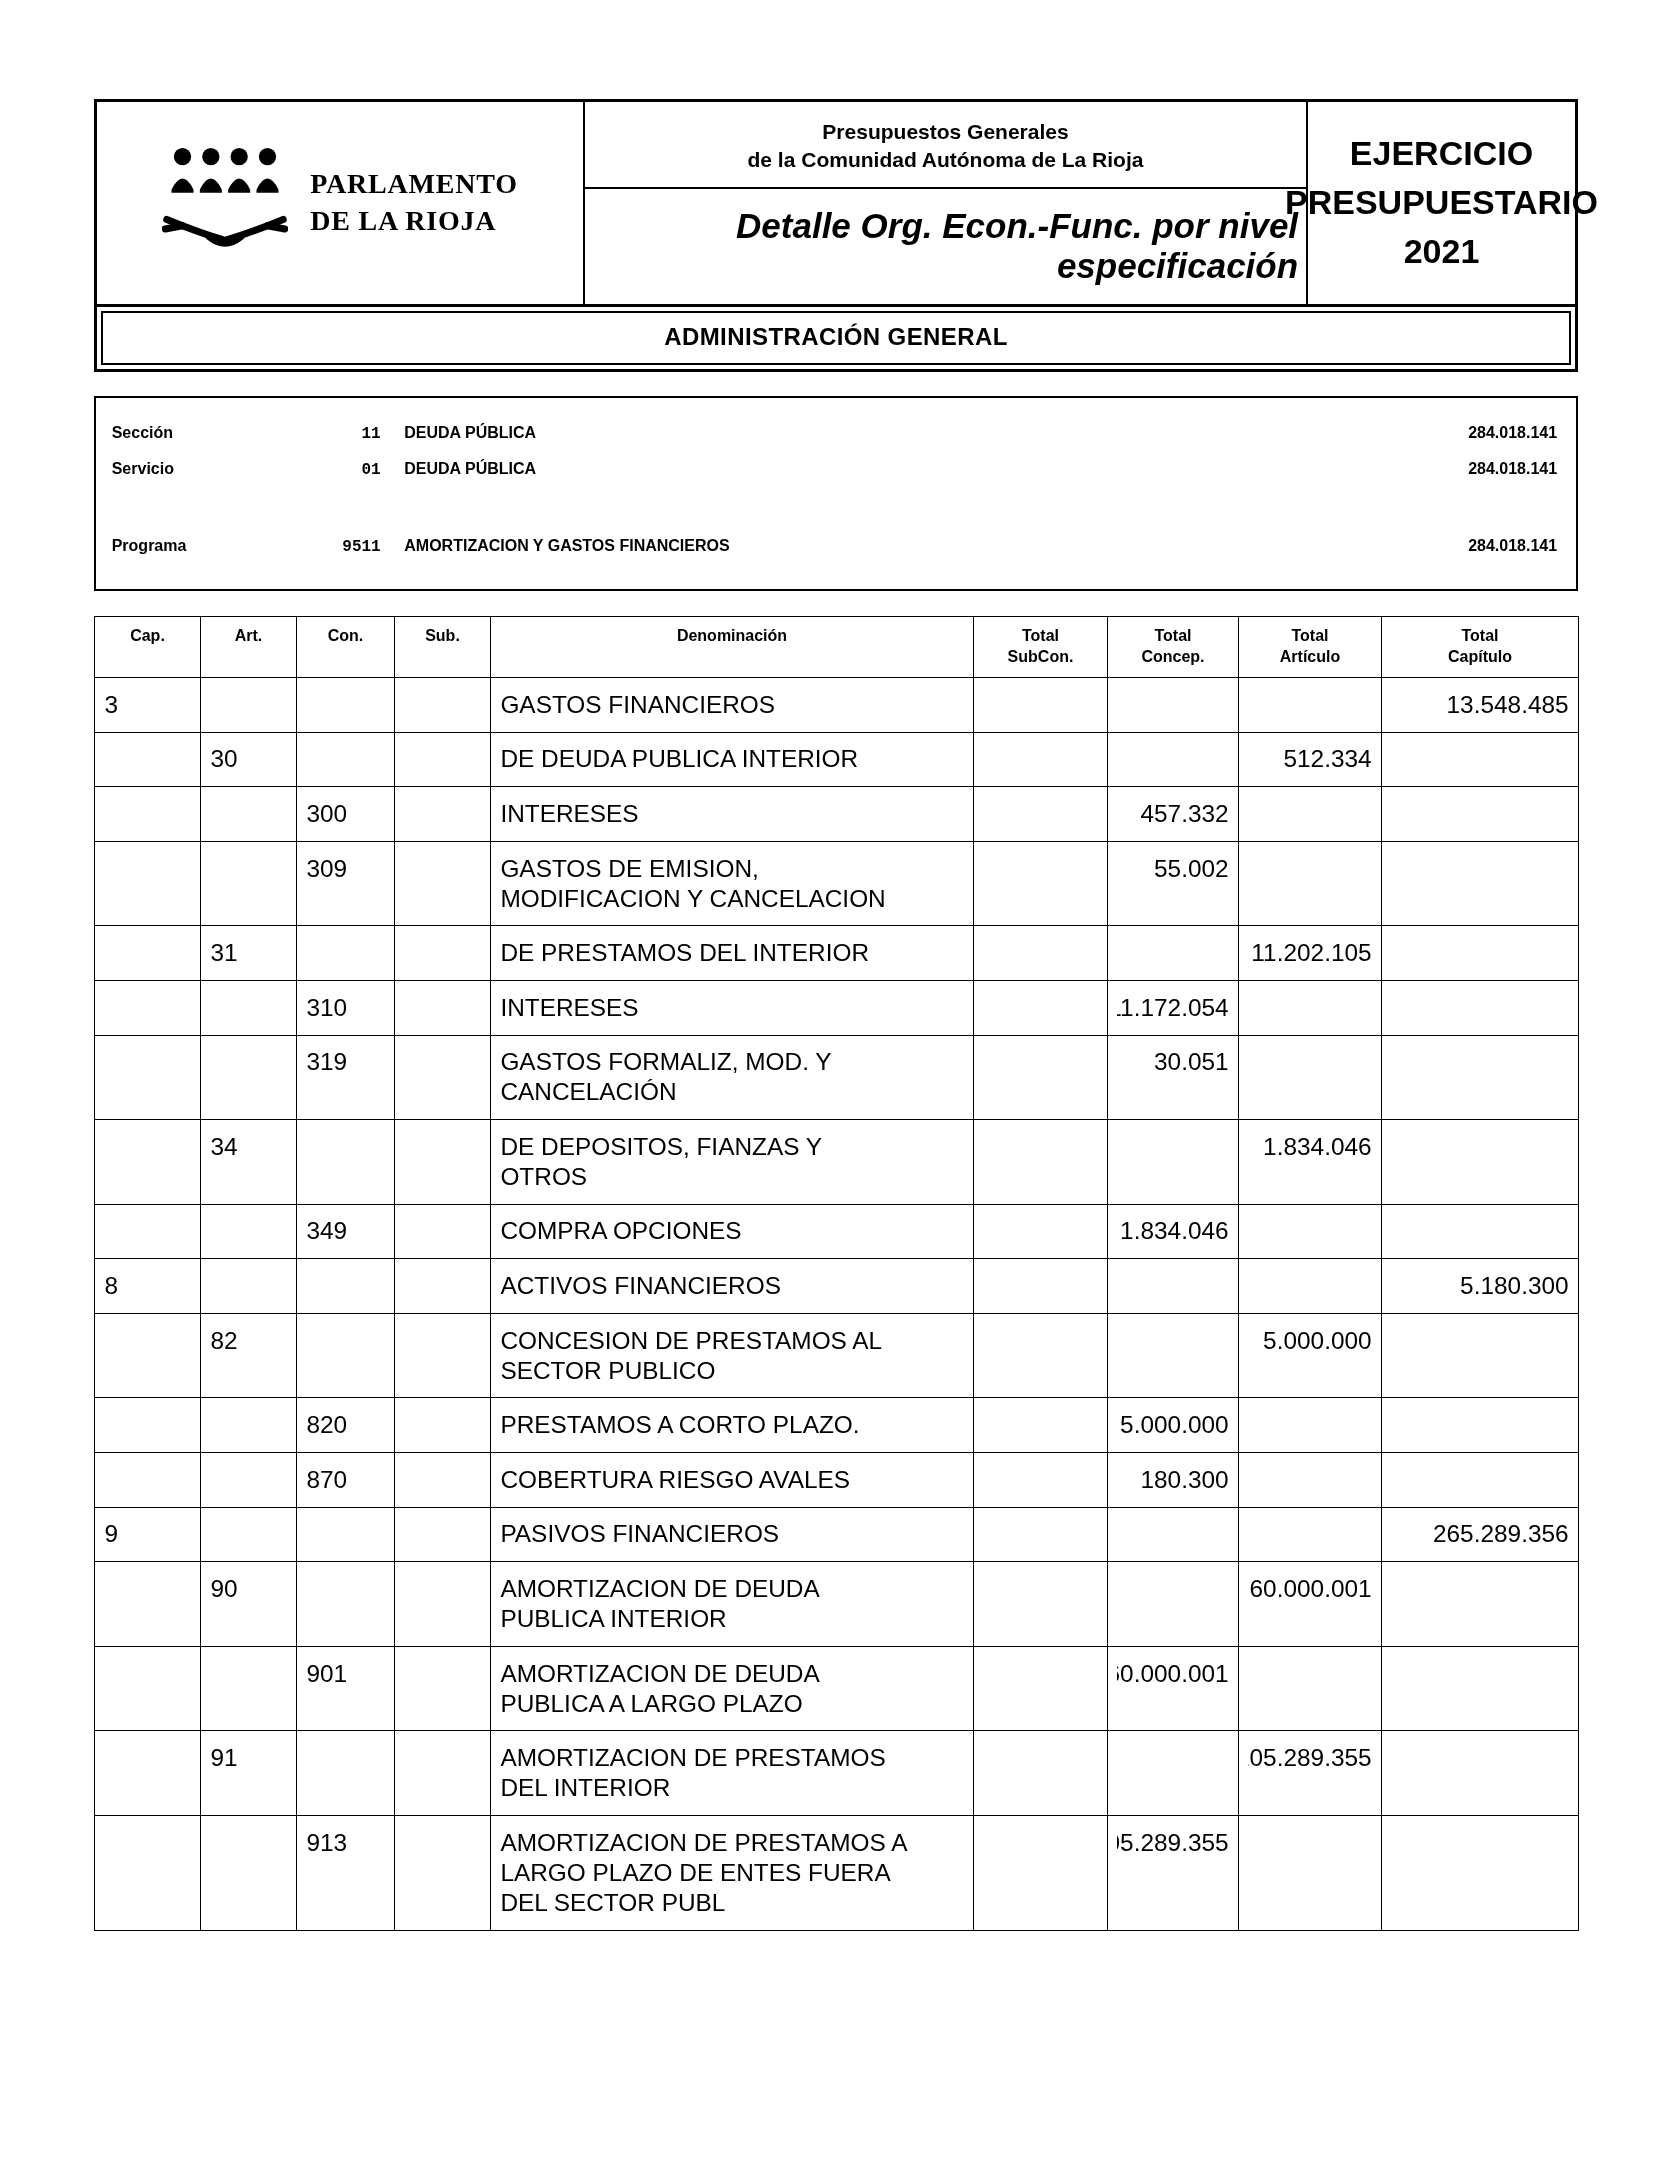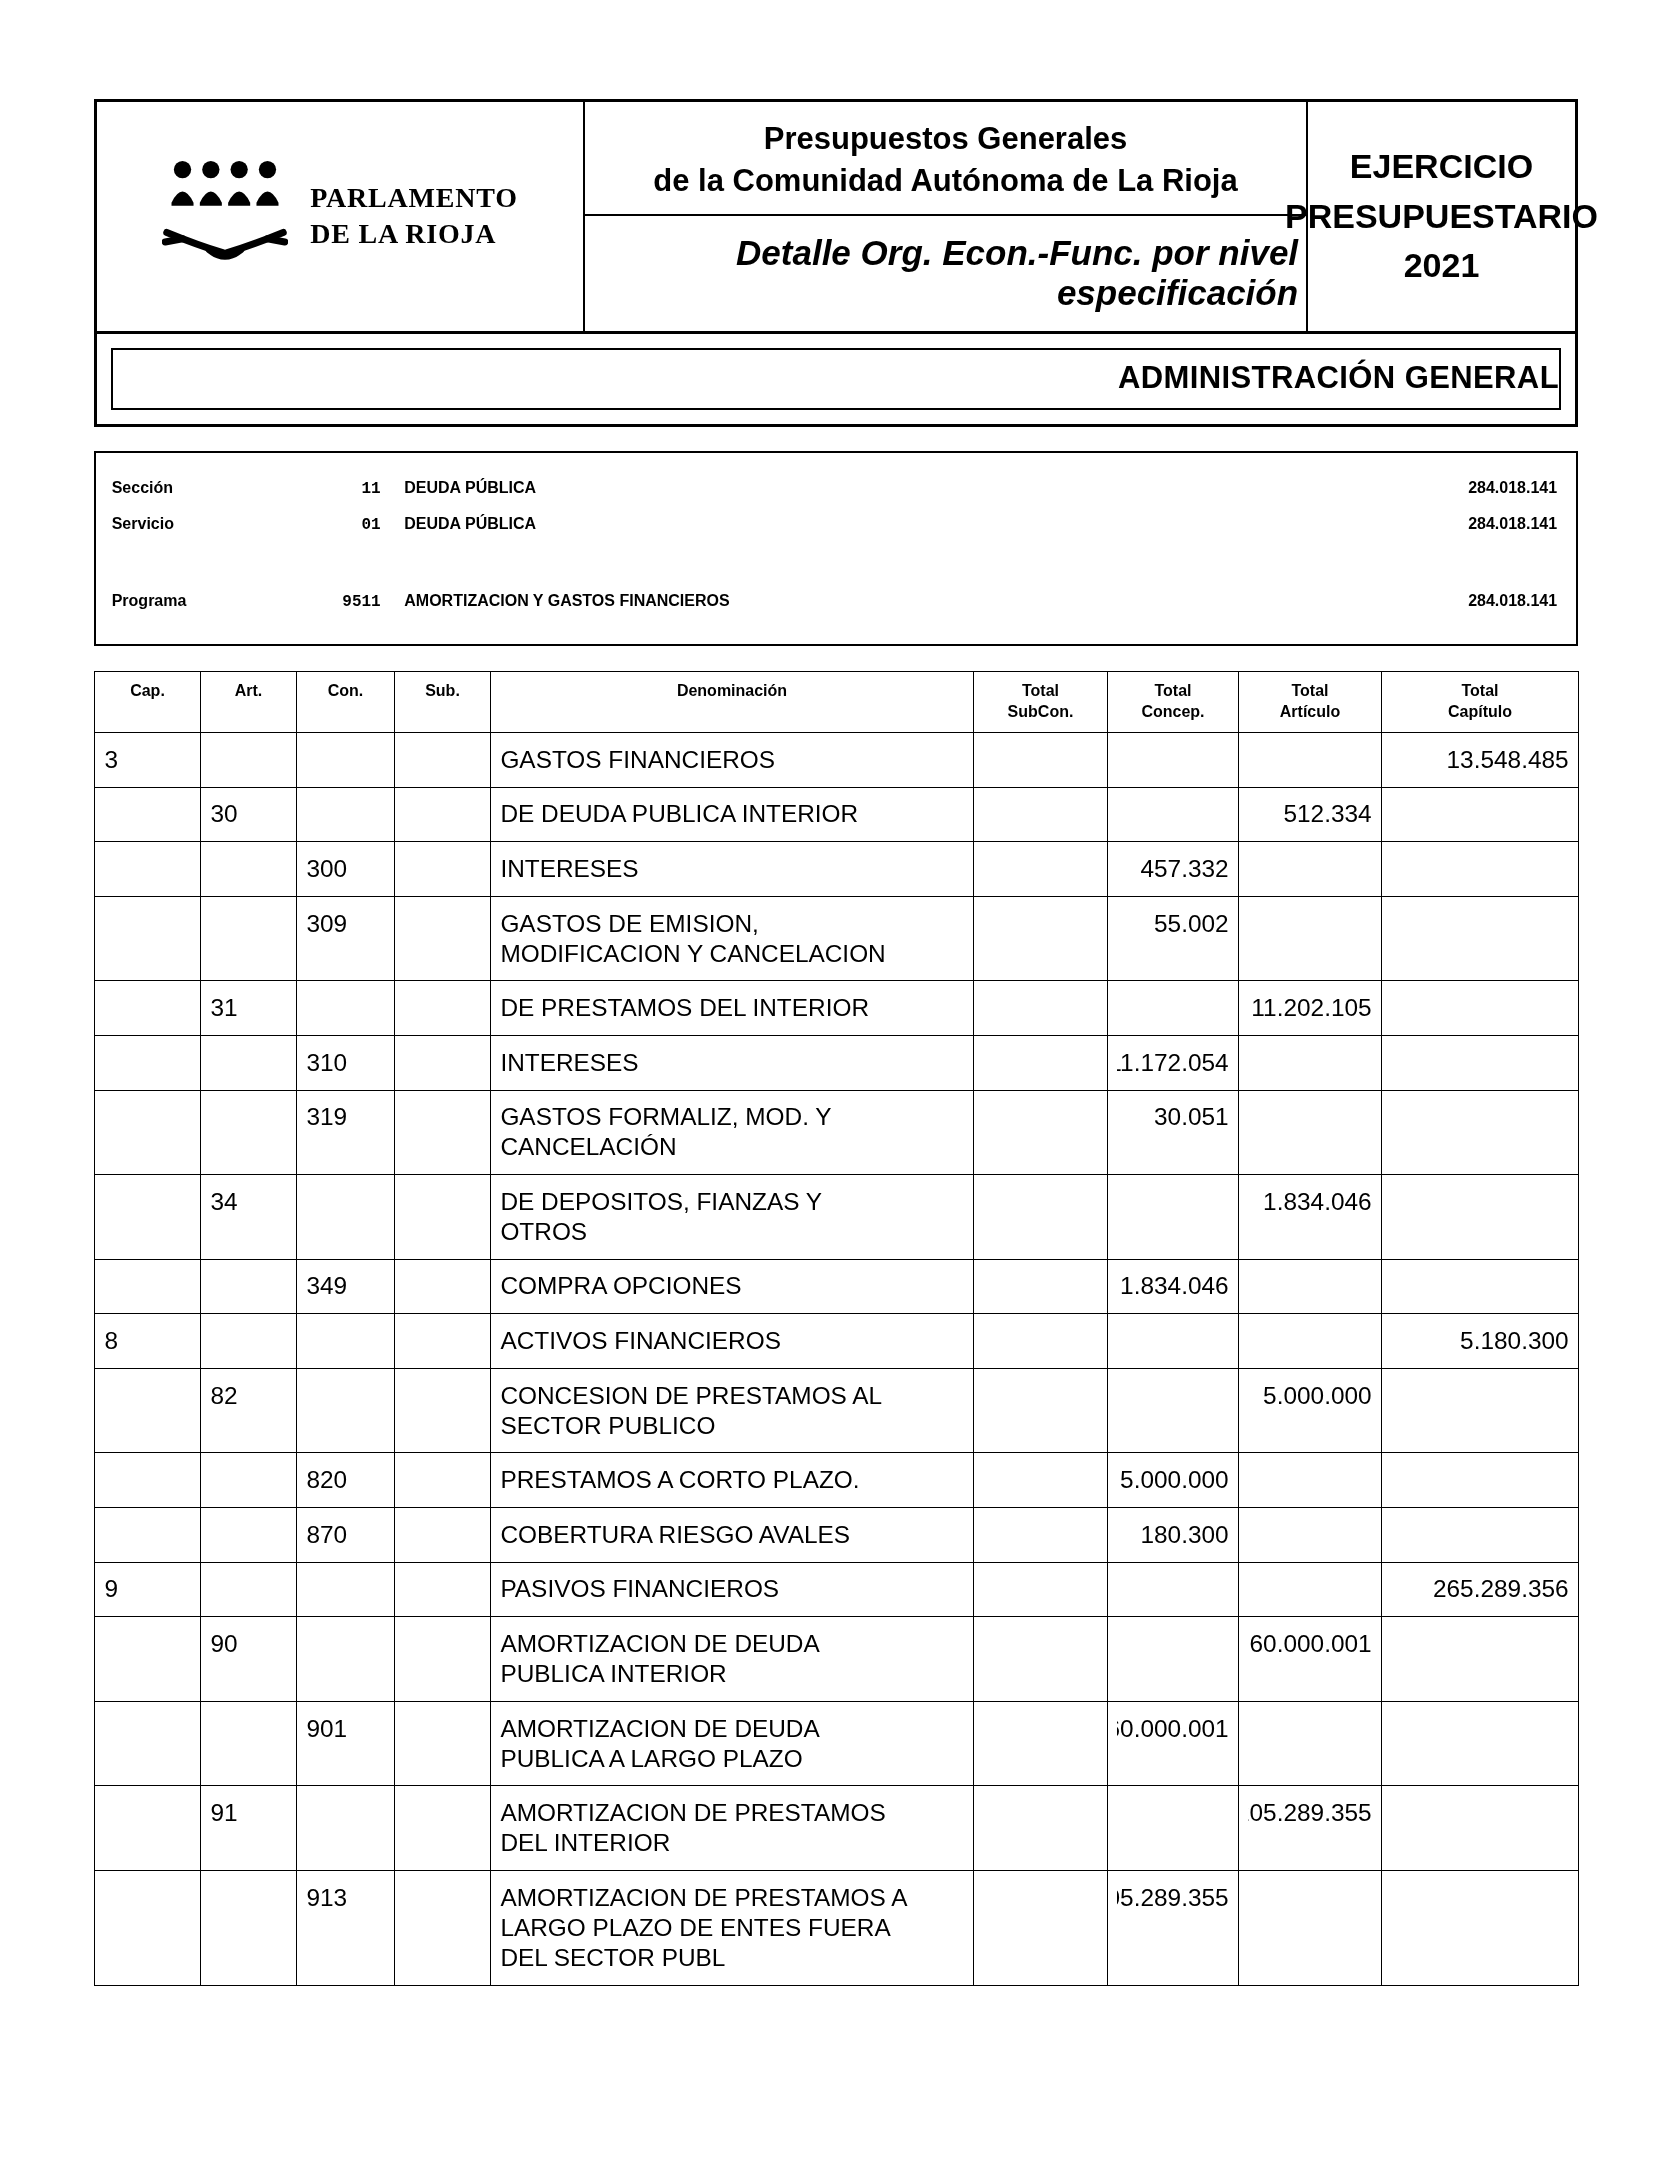--- a/index.html
+++ b/index.html
@@ -24,30 +24,30 @@
   .org-name {
     font-family:"Liberation Serif", serif;
     font-weight:bold; font-size:28px; line-height:1.3; letter-spacing:0.8px;
   }
   .title-cell { border-right:2.4px solid #000; display:flex; flex-direction:column; }
   .title-main {
     border-bottom:2.4px solid #000;
     display:flex; flex-direction:column; align-items:center; justify-content:center;
     padding:15.7px 7.9px 12.6px 7.9px; flex:1;
   }
-  .title-line { font-weight:bold; font-size:31px; line-height:1.35; text-align:center; }
+  .title-line { font-weight:bold; font-size:21px; line-height:1.35; text-align:center; }
   .subtitle-row { display:flex; align-items:center; justify-content:center; padding:17.3px 7.9px; }
   .subtitle { font-weight:bold; font-style:italic; font-size:35px;text-align:right; }
   .exercise-cell {
     display:flex; flex-direction:column; align-items:center; justify-content:center;
     font-weight:bold; font-size:34px; line-height:1.45; text-align:center; padding:7.9px;
   }
   .admin-bar {
-    border:2.4px solid #000; margin:14px;
-    text-align:right; font-weight:bold; font-size:31px;
+    border:2.4px solid #000; margin:4px;
+    text-align:center; font-weight:bold; font-size:24px;
     padding:10.2px 0 11.8px 0; letter-spacing:0.4px;
   }
 
   
   .summary-box {
     border:2.4px solid #000; margin-top:24px;
     padding:17.3px 12.6px 23.6px 15.7px;
     font-weight:bold; font-size:16px;
   }
   .summary-row { display:flex; align-items:baseline; padding:8.7px 0; }

